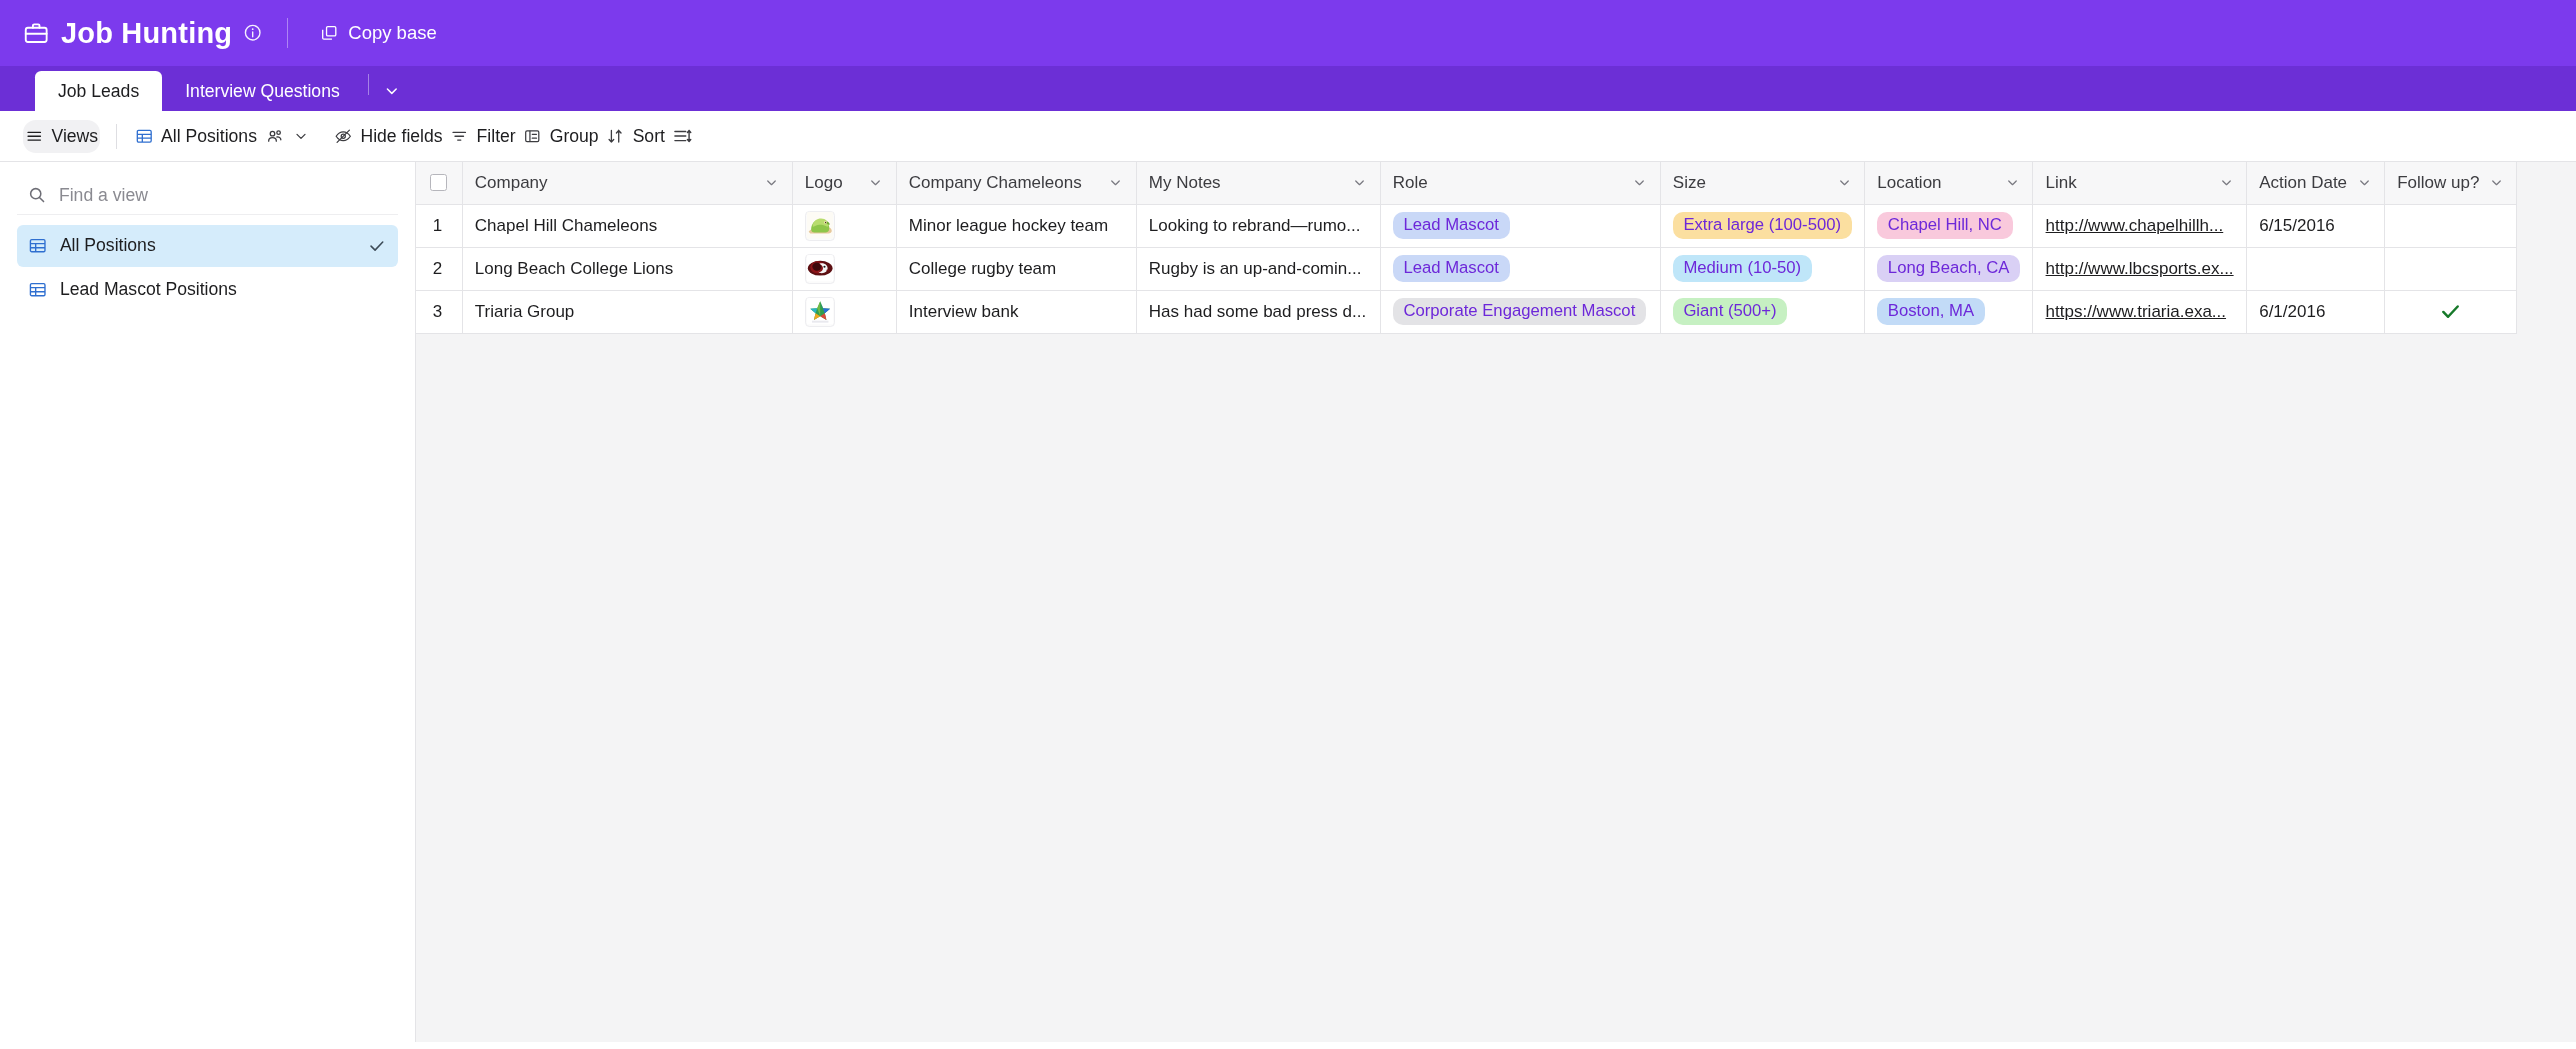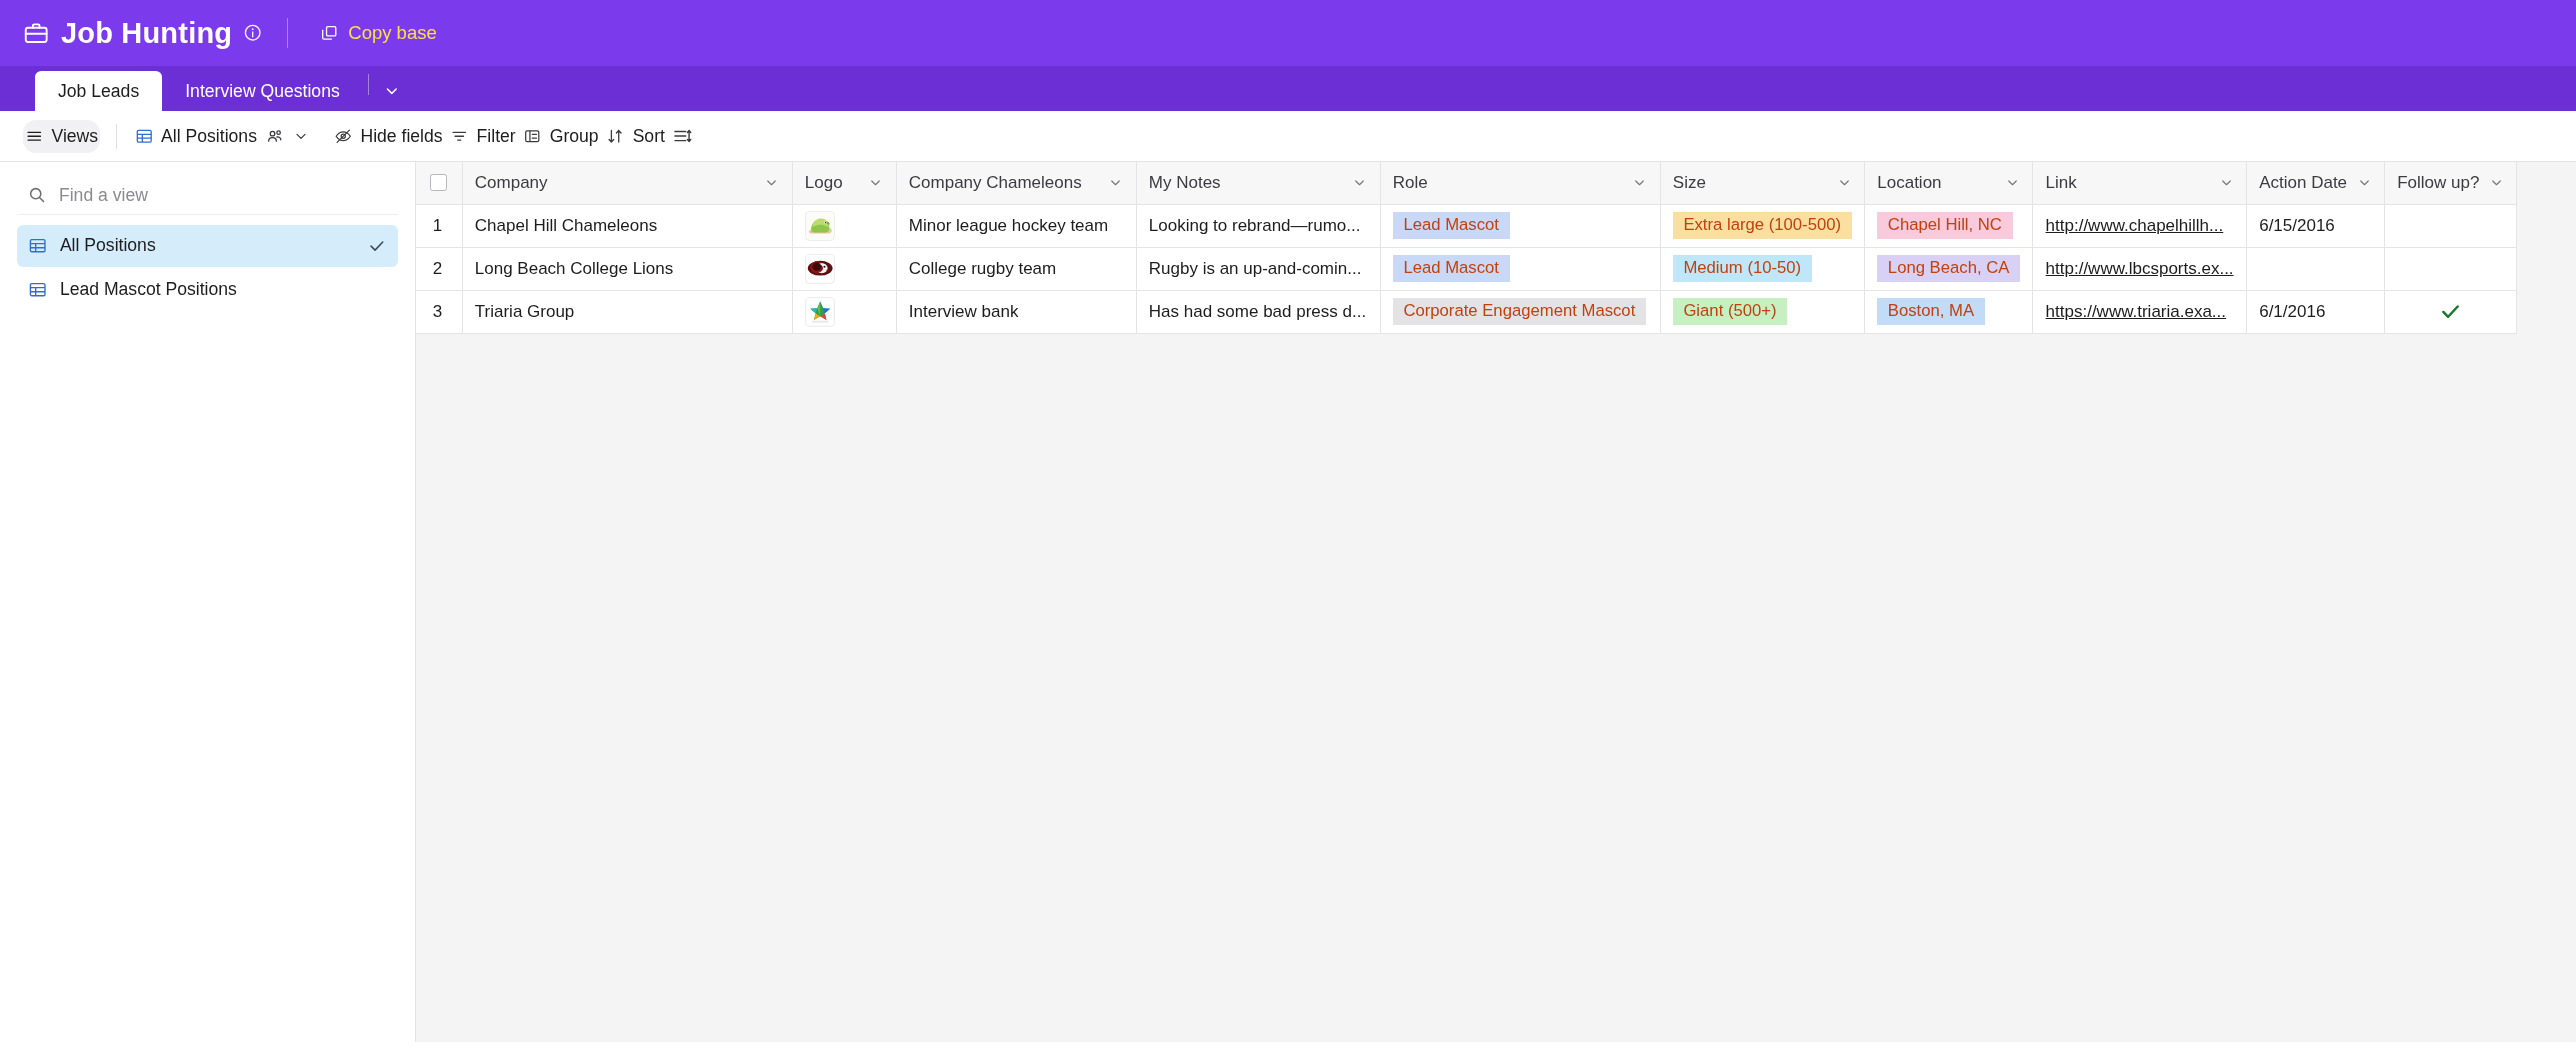--- a/index.html
+++ b/index.html
@@ -24,21 +24,21 @@
     color: #ffffff; font-size: 29px; font-weight: 700;
     letter-spacing: 0.2px; white-space: nowrap;
   }
   .info-icon { width: 19.4px; height: 19.4px; margin-left: 10.6px; flex: none; opacity: .92; }
   .topbar-divider {
     width: 0.9px; height: 30px; background: rgba(255,255,255,.38);
     margin: 0 25px;
   }
   .copy-base {
     display: flex; align-items: center; gap: 9.7px;
-    color: #fde047; font-size: 18.5px; white-space: nowrap;
+    color: #ffffff; font-size: 18.5px; white-space: nowrap;
     padding: 5.3px 7px; border-radius: 4.4px; cursor: pointer;
   }
   .copy-icon { width: 18.5px; height: 18.5px; flex: none; }
 
   
   .tabstrip {
     height: 45px; width: 100%;
     background: #6c2fd6;
     display: flex; align-items: flex-end;
     padding-left: 35px;
@@ -151,22 +151,22 @@
     width: 16.7px; height: 16.7px; border: 1.4px solid #b6b6bc;
     border-radius: 2.6px; background: #fff; display: block; cursor: pointer;
   }
   td.col-check { color: #8e8e95; font-size: 16.7px; padding-left: 16.7px !important; }
 
   td.cell-link a { color: #1d1d1f; text-decoration: underline; }
   td.cell-date { color: #1d1d1f; }
 
   .badge {
     display: inline-block; max-width: 100%;
-    padding: 3.5px 10.6px 4.4px; border-radius: 0;
-    font-size: 16.7px; line-height: 1.15; color: #c2410c;
+    padding: 3.5px 10.6px 4.4px; border-radius: 10px;
+    font-size: 16.7px; line-height: 1.15; color: #6d28d9;
     overflow: hidden; text-overflow: ellipsis; white-space: nowrap;
     vertical-align: middle;
   }
 
   .logo-thumb {
     width: 30px; height: 30px; border-radius: 4.4px;
     background: #fbfbfb; border: 0.9px solid #ededf0;
     display: flex; align-items: center; justify-content: center;
     overflow: hidden;
   }

